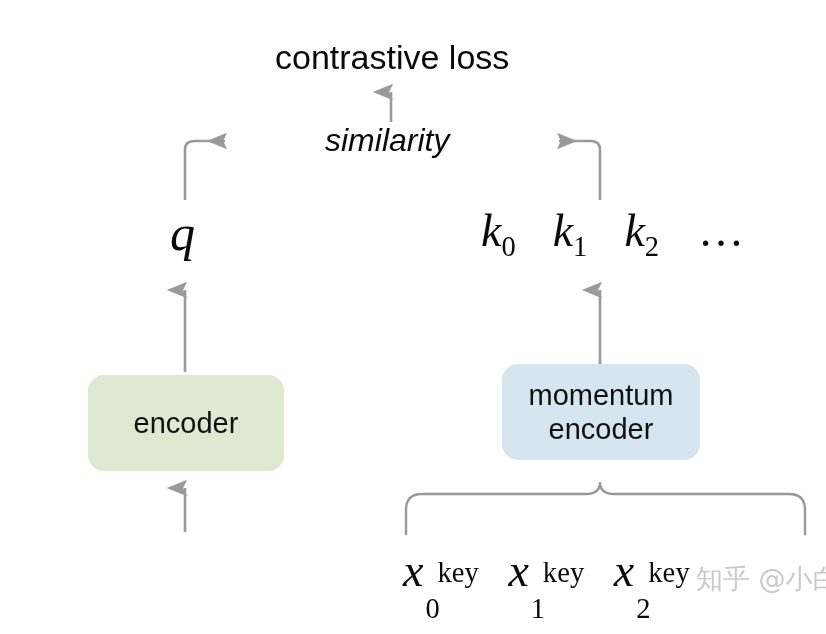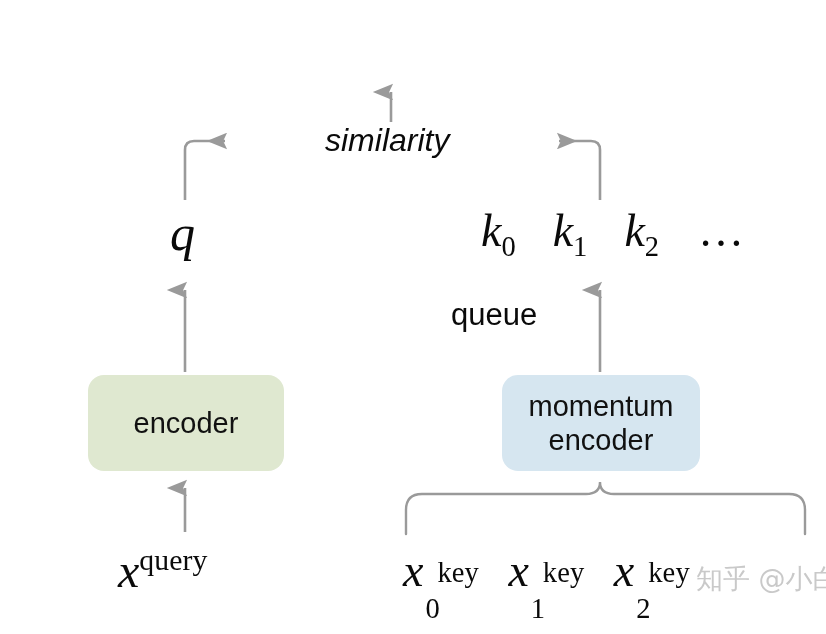--- a/index.html
+++ b/index.html
@@ -138,51 +138,48 @@
                Q406,494 422,494
                L586,494
                Q600,494 600,482
                Q600,494 614,494
                L789,494
                Q805,494 805,510
                L805,534" fill="none" stroke="#9a9a9a" stroke-width="2.4" stroke-linecap="round"></path>
     </g>
   </svg>
 
+  <div class="lbl" style="left:275px; top:40px; font-size:34px;">contrastive loss</div>
 
   <div class="lbl" style="left:325px; top:124px; font-size:32px;font-style:italic;">similarity</div>
 
   <div class="math" style="left:170px; top:208px; font-size:50px;">
     <i>q</i>
   </div>
 
   <div class="math" style="left:481px; top:208px; font-size:46px;">
     <span><i>k</i><span class="sub">0</span></span>
     <span style="display:inline-block;width:14px"></span>
     <span><i>k</i><span class="sub">1</span></span>
     <span style="display:inline-block;width:14px"></span>
     <span><i>k</i><span class="sub">2</span></span>
     <span style="display:inline-block;width:16px"></span>
     <span>…</span>
   </div>
 
-  <div class="lbl" style="left:451px; top:299px; font-size:31px;">queue</div>
 
   <div class="box" style="left:88px; top:375px; width:196px; height:96px; background:#dfe8d0; font-size:29px;">
     <span>encoder</span>
   </div>
 
-  <div class="box" style="left:502px; top:375px; width:198px; height:96px; background:#d6e6f0; font-size:29px; flex-direction:column;">
+  <div class="box" style="left:502px; top:364px; width:198px; height:96px; background:#d6e6f0; font-size:29px; flex-direction:column;">
     <span>momentum</span>
     <span>encoder</span>
   </div>
 
-  <div class="math" style="left:118px; top:545px; font-size:48px;">
-    <i>x</i><span class="sup">query</span>
-  </div>
 
   <div class="math" style="left:403px; top:548px; font-size:46px;">
     <span><i>x</i><span class="stack"><span class="sup">key</span><span class="sub">0</span></span></span>
     <span style="display:inline-block;width:62px"></span>
     <span><i>x</i><span class="stack"><span class="sup">key</span><span class="sub">1</span></span></span>
     <span style="display:inline-block;width:62px"></span>
     <span><i>x</i><span class="stack"><span class="sup">key</span><span class="sub">2</span></span></span>
   </div>
 
   <div class="watermark" style="left:696px; top:565px; font-size:27px;">知乎 @小白</div>

